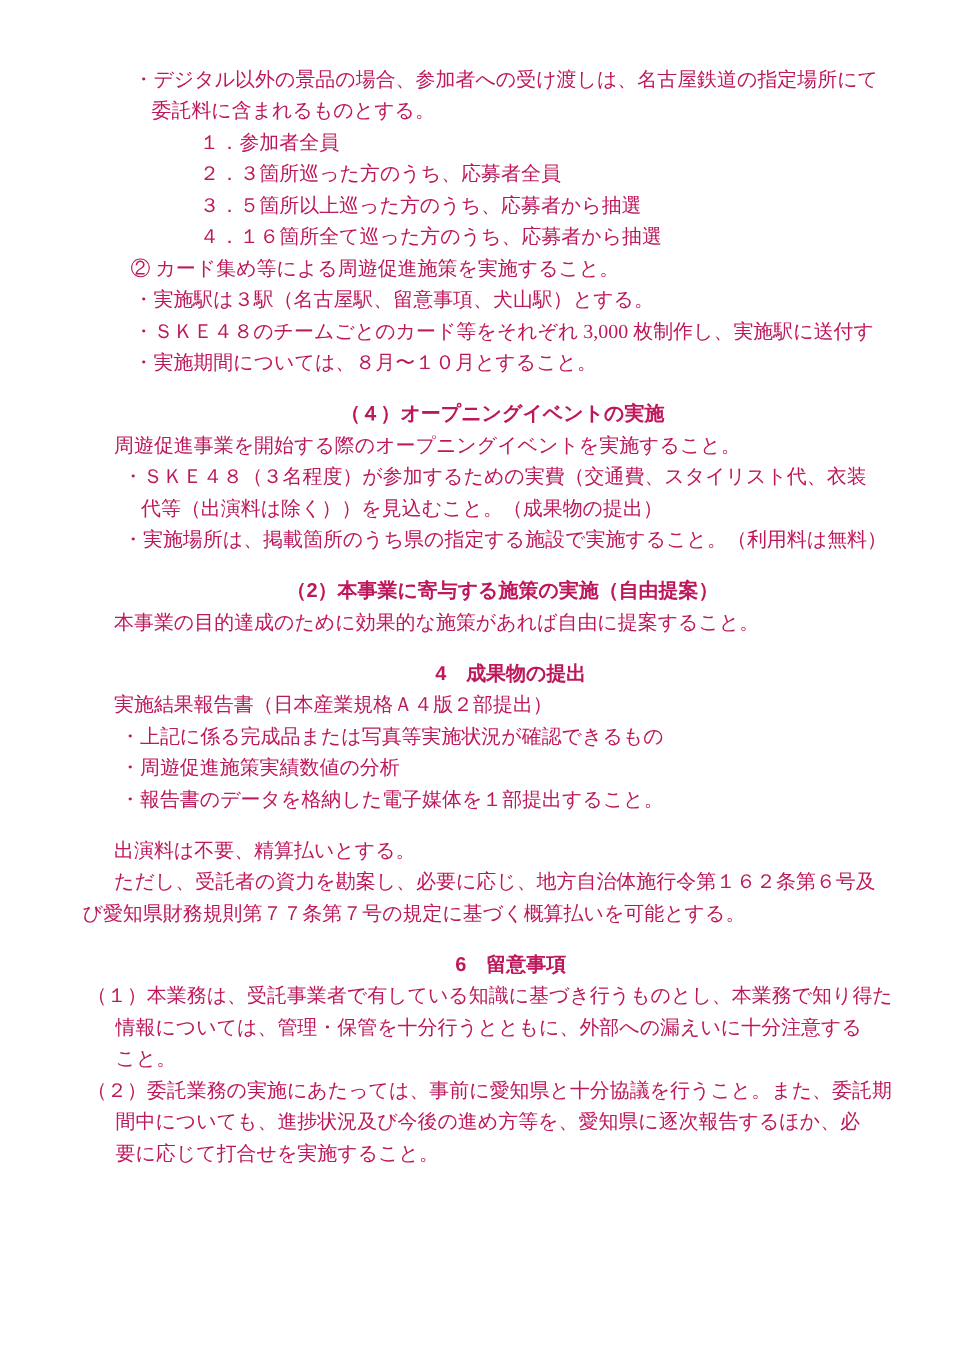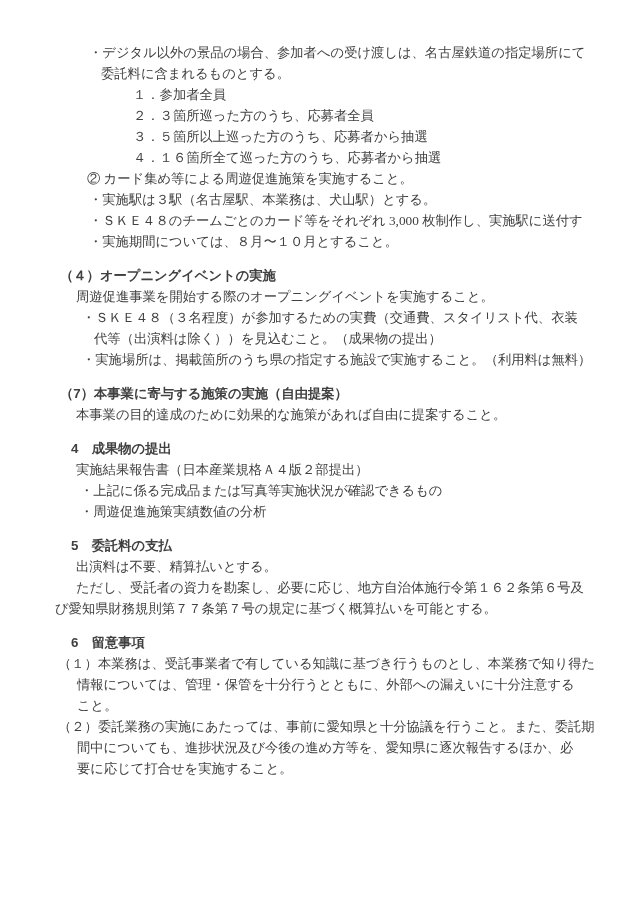--- a/index.html
+++ b/index.html
@@ -4,26 +4,27 @@
 <style>
   html,body{margin:0;padding:0;background:#ffffff;}
   body{width:640px;height:905px;overflow:hidden;color:#000;}
   .doc{
     box-sizing:border-box;
     width:640px;height:905px;
     padding:42px 30px 0 55px;
     font-family:"Liberation Serif","DejaVu Serif",serif;
     font-size:13.3px;
     line-height:21px;
-    color:#404040;
+    color:#be185d;
   }
   .ln{white-space:pre;height:21px;}
   .h{
     font-family:"Liberation Sans","DejaVu Sans",sans-serif;
     font-weight:bold;
+    text-align:center;
   }
   .gap{height:13px;}
   .ml0{margin-left:16px}
   .ml3{margin-left:3px}
   .ml5{margin-left:5px}
   .ml11{}
   .ml21{margin-left:21px}
   .ml22{margin-left:22px}
   .ml25{margin-left:25px}
   .ml27{margin-left:27px}
@@ -40,47 +41,47 @@
 
   <div class="ln ml34">・デジタル以外の景品の場合、参加者への受け渡しは、名古屋鉄道の指定場所にて</div>
   <div class="ln ml46">委託料に含まれるものとする。</div>
 
   <div class="ln ml78">１．参加者全員</div>
   <div class="ln ml78">２．３箇所巡った方のうち、応募者全員</div>
   <div class="ln ml78">３．５箇所以上巡った方のうち、応募者から抽選</div>
   <div class="ln ml78">４．１６箇所全て巡った方のうち、応募者から抽選</div>
 
   <div class="ln ml32">② カード集め等による周遊促進施策を実施すること。</div>
-  <div class="ln ml34">・実施駅は３駅（名古屋駅、本業務は、犬山駅）とする。</div>
+  <div class="ln ml34">・実施駅は３駅（名古屋駅、留意事項、犬山駅）とする。</div>
   <div class="ln ml34">・ＳＫＥ４８のチームごとのカード等をそれぞれ 3,000 枚制作し、実施駅に送付す</div>
   <div class="ln ml34">・実施期間については、８月〜１０月とすること。</div>
 
   <div class="gap"></div>
 
   <div class="ln ml5 h">（４）オープニングイベントの実施</div>
   <div class="ln ml21">周遊促進事業を開始する際のオープニングイベントを実施すること。</div>
   <div class="ln ml27">・ＳＫＥ４８（３名程度）が参加するための実費（交通費、スタイリスト代、衣装</div>
   <div class="ln ml39">代等（出演料は除く））を見込むこと。（成果物の提出）</div>
   <div class="ln ml27">・実施場所は、掲載箇所のうち県の指定する施設で実施すること。（利用料は無料）</div>
 
   <div class="gap"></div>
 
-  <div class="ln ml5 h">（7）本事業に寄与する施策の実施（自由提案）</div>
+  <div class="ln ml5 h">（2）本事業に寄与する施策の実施（自由提案）</div>
   <div class="ln ml21">本事業の目的達成のために効果的な施策があれば自由に提案すること。</div>
 
   <div class="gap"></div>
 
   <div class="ln ml0 h">4　成果物の提出</div>
   <div class="ln ml21">実施結果報告書（日本産業規格Ａ４版２部提出）</div>
   <div class="ln ml25">・上記に係る完成品または写真等実施状況が確認できるもの</div>
   <div class="ln ml25">・周遊促進施策実績数値の分析</div>
+  <div class="ln ml25">・報告書のデータを格納した電子媒体を１部提出すること。</div>
 
   <div class="gap"></div>
 
-  <div class="ln ml0 h">5　委託料の支払</div>
   <div class="ln ml21">出演料は不要、精算払いとする。</div>
   <div class="ln ml21">ただし、受託者の資力を勘案し、必要に応じ、地方自治体施行令第１６２条第６号及</div>
   <div class="ln ml11">び愛知県財務規則第７７条第７号の規定に基づく概算払いを可能とする。</div>
 
   <div class="gap"></div>
 
   <div class="ln ml0 h">6　留意事項</div>
   <div class="ln ml3">（１）本業務は、受託事業者で有している知識に基づき行うものとし、本業務で知り得た</div>
   <div class="ln ml22">情報については、管理・保管を十分行うとともに、外部への漏えいに十分注意する</div>
   <div class="ln ml22">こと。</div>

